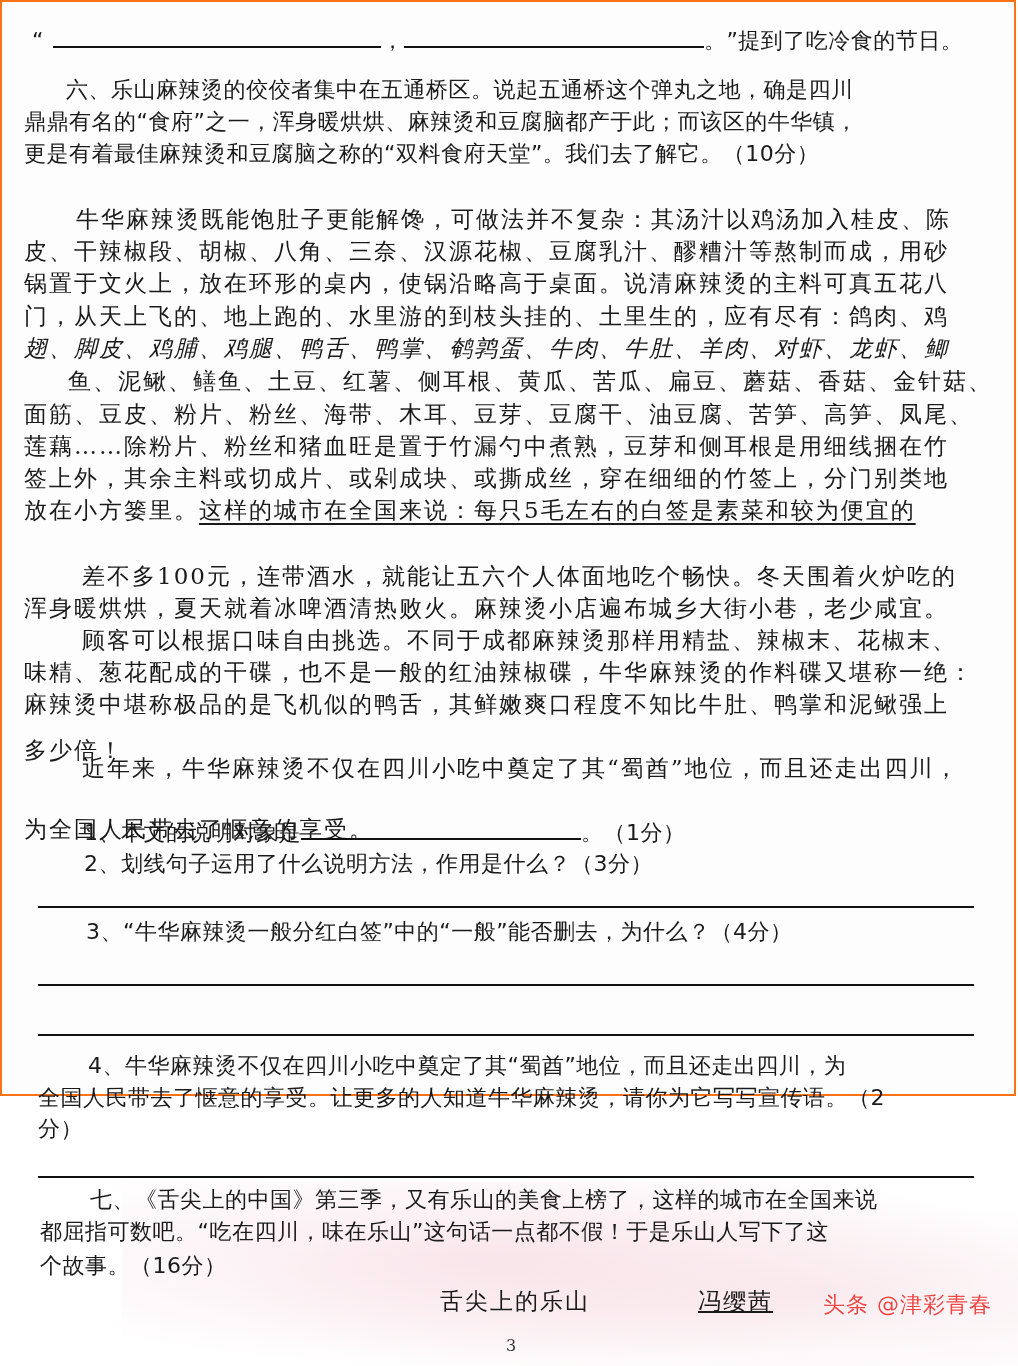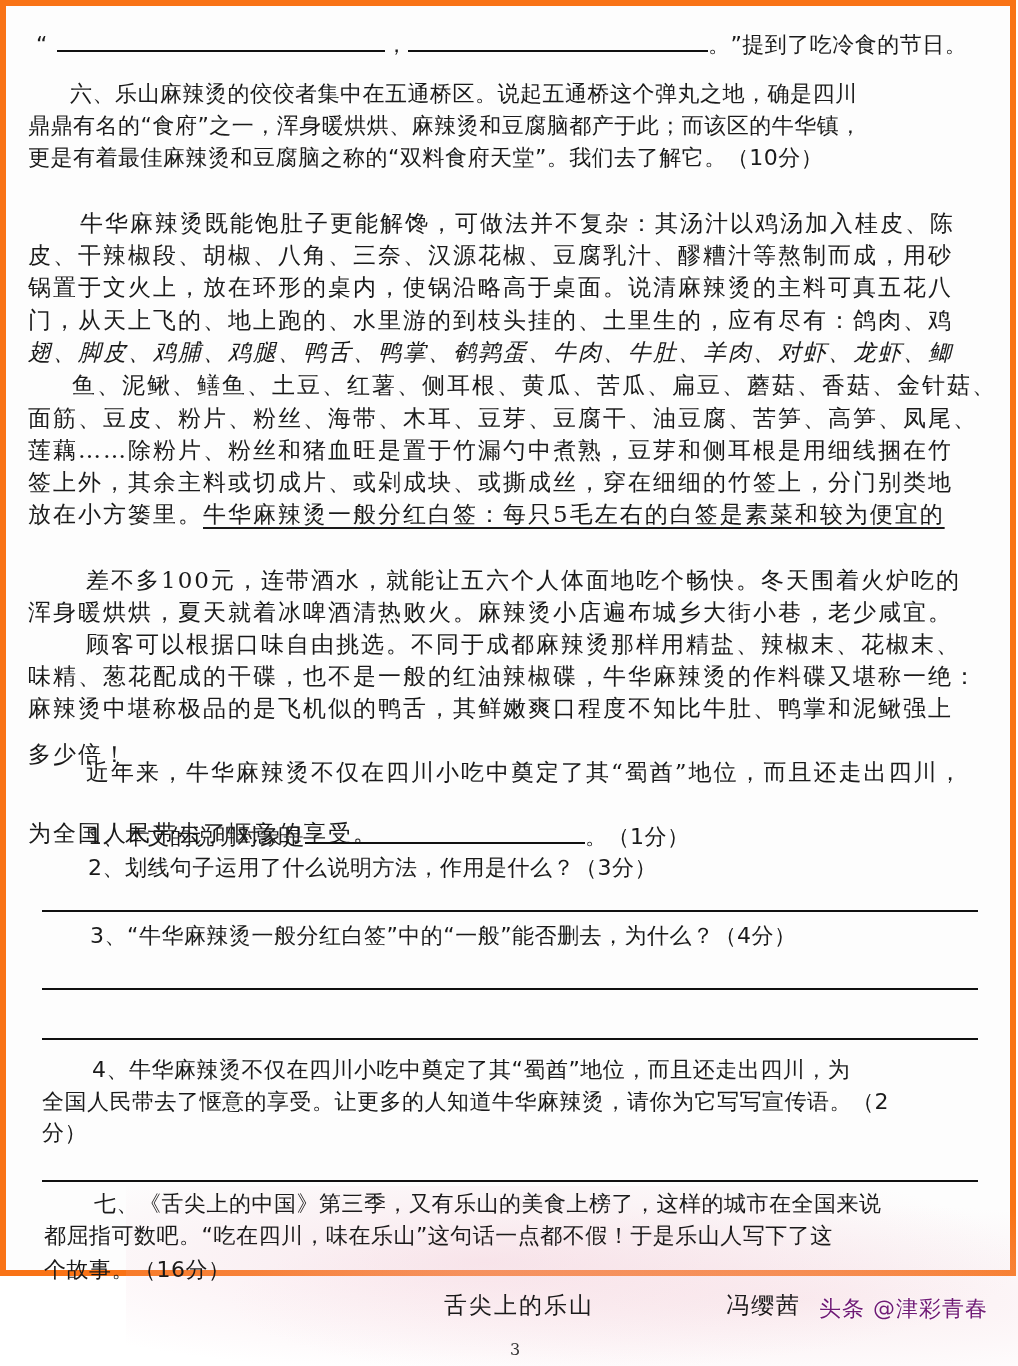--- a/index.html
+++ b/index.html
@@ -3,22 +3,22 @@
 <meta charset="utf-8">
 <style>
   html, body { margin: 0; padding: 0; }
   body {
     width: 1018px; height: 1366px; position: relative; overflow: hidden;
     background: #ffffff;
     font-family: "DejaVu Serif", "Liberation Serif", serif;
     color: #1a1a1a;
   }
   .page {
-    position: absolute; left: 0; top: 0; width: 1016px; height: 1276px;
-    border: 6px solid #f97316; box-sizing: border-box;
+    position: absolute; left: 0; top: 0; width: 1016px; height: 1096px;
+    border: 2px solid #f97316; box-sizing: border-box;
     background: #fdfdfd;
   }
   .stain {
     position: absolute; left: 120px; top: 1180px; width: 900px; height: 190px;
     background: radial-gradient(ellipse at 40% 40%, rgba(240,190,205,0.35), rgba(255,255,255,0) 70%),
                 radial-gradient(ellipse at 75% 60%, rgba(240,200,210,0.30), rgba(255,255,255,0) 60%);
     pointer-events: none;
   }
   .line {
     position: absolute; left: 22px; width: 960px;
@@ -30,21 +30,21 @@
   .blank {
     display: inline-block; border-bottom: 2px solid #111; height: 22px; vertical-align: baseline;
   }
   .rule {
     position: absolute; left: 36px; width: 936px; height: 0;
     border-top: 2px solid #111;
   }
   .watermark {
     position: absolute; right: 22px; top: 1288px;
     font-family: "DejaVu Sans", "Liberation Sans", sans-serif;
-    font-size: 22px; color: #701a75; letter-spacing: 1px;
+    font-size: 22px; color: #ef4444; letter-spacing: 1px;
     text-shadow: 0 0 2px #fff, 0 0 2px #fff;
   }
   .pagenum {
     position: absolute; left: 0; width: 1018px; top: 1334px; text-align: center;
     font-size: 16px; color: #333;
   }
 </style>
 </head>
 <body>
 
@@ -64,21 +64,21 @@
   <div class="line" style="top:201px; left:74px;">牛华麻辣烫既能饱肚子更能解馋，可做法并不复杂：其汤汁以鸡汤加入桂皮、陈</div>
   <div class="line" style="top:233px;">皮、干辣椒段、胡椒、八角、三奈、汉源花椒、豆腐乳汁、醪糟汁等熬制而成，用砂</div>
   <div class="line" style="top:265px;">锅置于文火上，放在环形的桌内，使锅沿略高于桌面。说清麻辣烫的主料可真五花八</div>
   <div class="line" style="top:298px;">门，从天上飞的、地上跑的、水里游的到枝头挂的、土里生的，应有尽有：鸽肉、鸡</div>
   <div class="line" style="top:330px;font-style:italic;">翅、脚皮、鸡脯、鸡腿、鸭舌、鸭掌、鹌鹑蛋、牛肉、牛肚、羊肉、对虾、龙虾、鲫</div>
   <div class="line" style="top:363px;margin-left:44px;">鱼、泥鳅、鳝鱼、土豆、红薯、侧耳根、黄瓜、苦瓜、扁豆、蘑菇、香菇、金针菇、</div>
   <div class="line" style="top:396px;">面筋、豆皮、粉片、粉丝、海带、木耳、豆芽、豆腐干、油豆腐、苦笋、高笋、凤尾、</div>
   <div class="line" style="top:428px;">莲藕……除粉片、粉丝和猪血旺是置于竹漏勺中煮熟，豆芽和侧耳根是用细线捆在竹</div>
   <div class="line" style="top:460px;">签上外，其余主料或切成片、或剁成块、或撕成丝，穿在细细的竹签上，分门别类地</div>
   <div class="line" style="top:492px;">
-    <span>放在小方篓里。</span><span class="u">牛华麻辣烫一般分红白签：每只5毛左右的白签是素菜和较为便宜的</span>
+    <span>放在小方篓里。</span><span class="u">这样的城市在全国来说：每只5毛左右的白签是素菜和较为便宜的</span>
   </div>
 
   <div class="line" style="top:558px; left:80px;">差不多100元，连带酒水，就能让五六个人体面地吃个畅快。冬天围着火炉吃的</div>
   <div class="line" style="top:590px;">浑身暖烘烘，夏天就着冰啤酒清热败火。麻辣烫小店遍布城乡大街小巷，老少咸宜。</div>
 
   <div class="line" style="top:622px; left:80px;">顾客可以根据口味自由挑选。不同于成都麻辣烫那样用精盐、辣椒末、花椒末、</div>
   <div class="line" style="top:654px;">味精、葱花配成的干碟，也不是一般的红油辣椒碟，牛华麻辣烫的作料碟又堪称一绝：</div>
   <div class="line" style="top:686px;">麻辣烫中堪称极品的是飞机似的鸭舌，其鲜嫩爽口程度不知比牛肚、鸭掌和泥鳅强上</div>
   <div class="line" style="top:732px;">多少倍！</div>
 
@@ -98,17 +98,17 @@
   <div class="line sans" style="top:1048px; left:86px;">4、牛华麻辣烫不仅在四川小吃中奠定了其“蜀酋”地位，而且还走出四川，为</div>
   <div class="line sans" style="top:1080px; left:36px;">全国人民带去了惬意的享受。让更多的人知道牛华麻辣烫，请你为它写写宣传语。（2</div>
   <div class="line sans" style="top:1111px; left:36px;">分）</div>
   <div class="rule" style="top:1174px;"></div>
 
   <div class="line sans" style="top:1182px; left:88px;">七、《舌尖上的中国》第三季，又有乐山的美食上榜了，这样的城市在全国来说</div>
   <div class="line sans" style="top:1214px; left:38px;">都屈指可数吧。“吃在四川，味在乐山”这句话一点都不假！于是乐山人写下了这</div>
   <div class="line sans" style="top:1248px; left:38px;">个故事。（16分）</div>
 
   <div class="line" style="top:1283px; left:438px; width:200px;">舌尖上的乐山</div>
-  <div class="line" style="top:1283px; left:720px; width:120px;">冯缨茜</div>
+  <div class="line" style="top:1283px; left:696px; width:120px;text-decoration:underline;">冯缨茜</div>
 
   <div class="watermark">头条 @津彩青春</div>
   <div class="pagenum">3</div>
 </div>
 
 </body></html>

